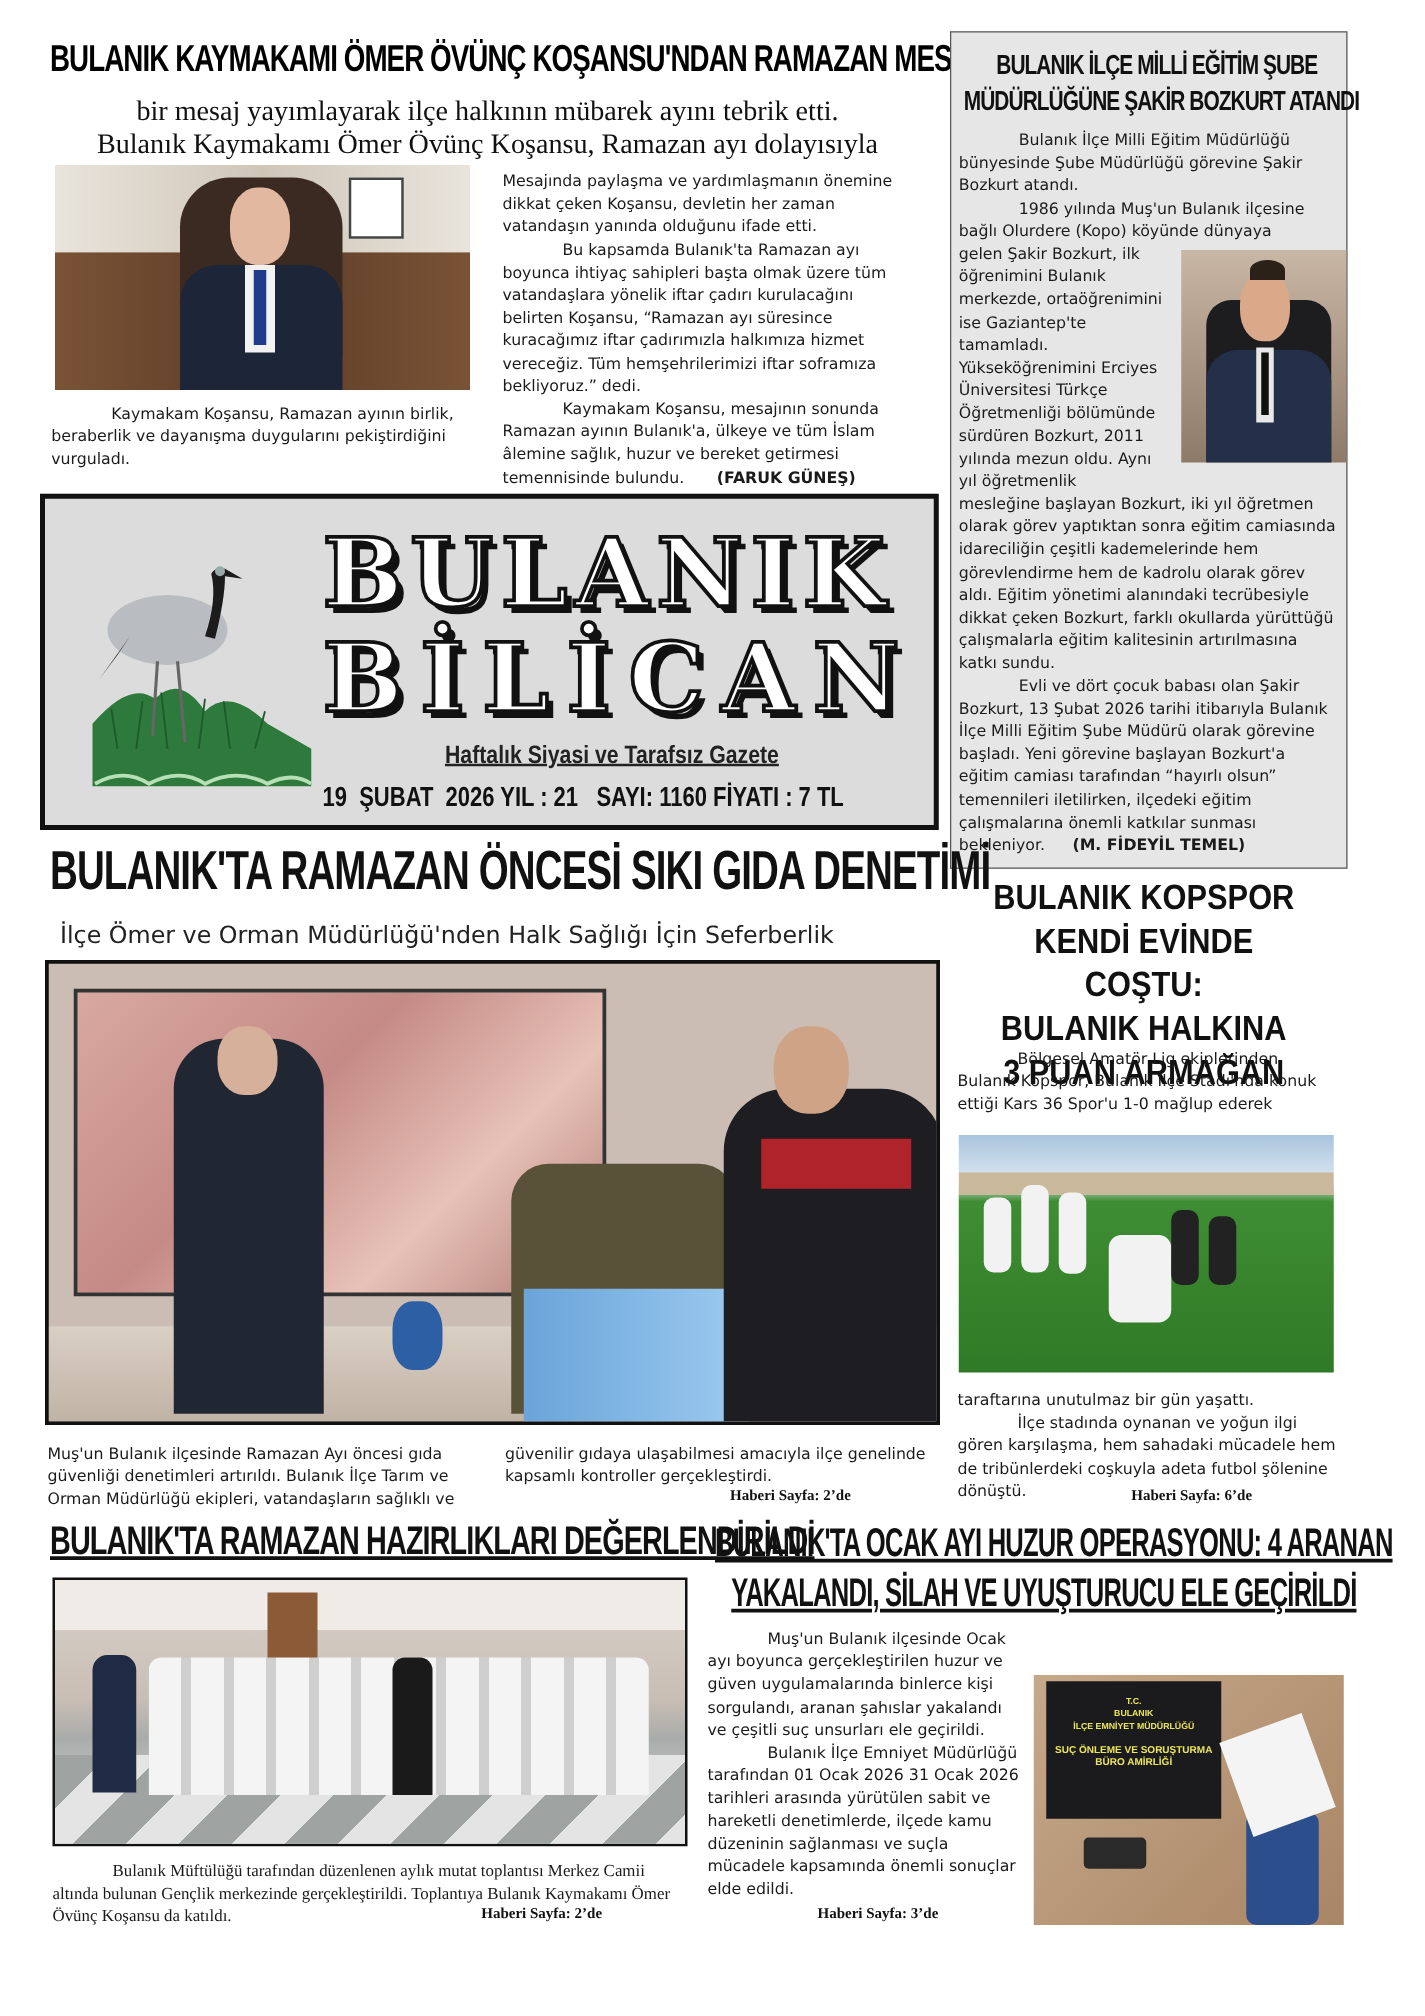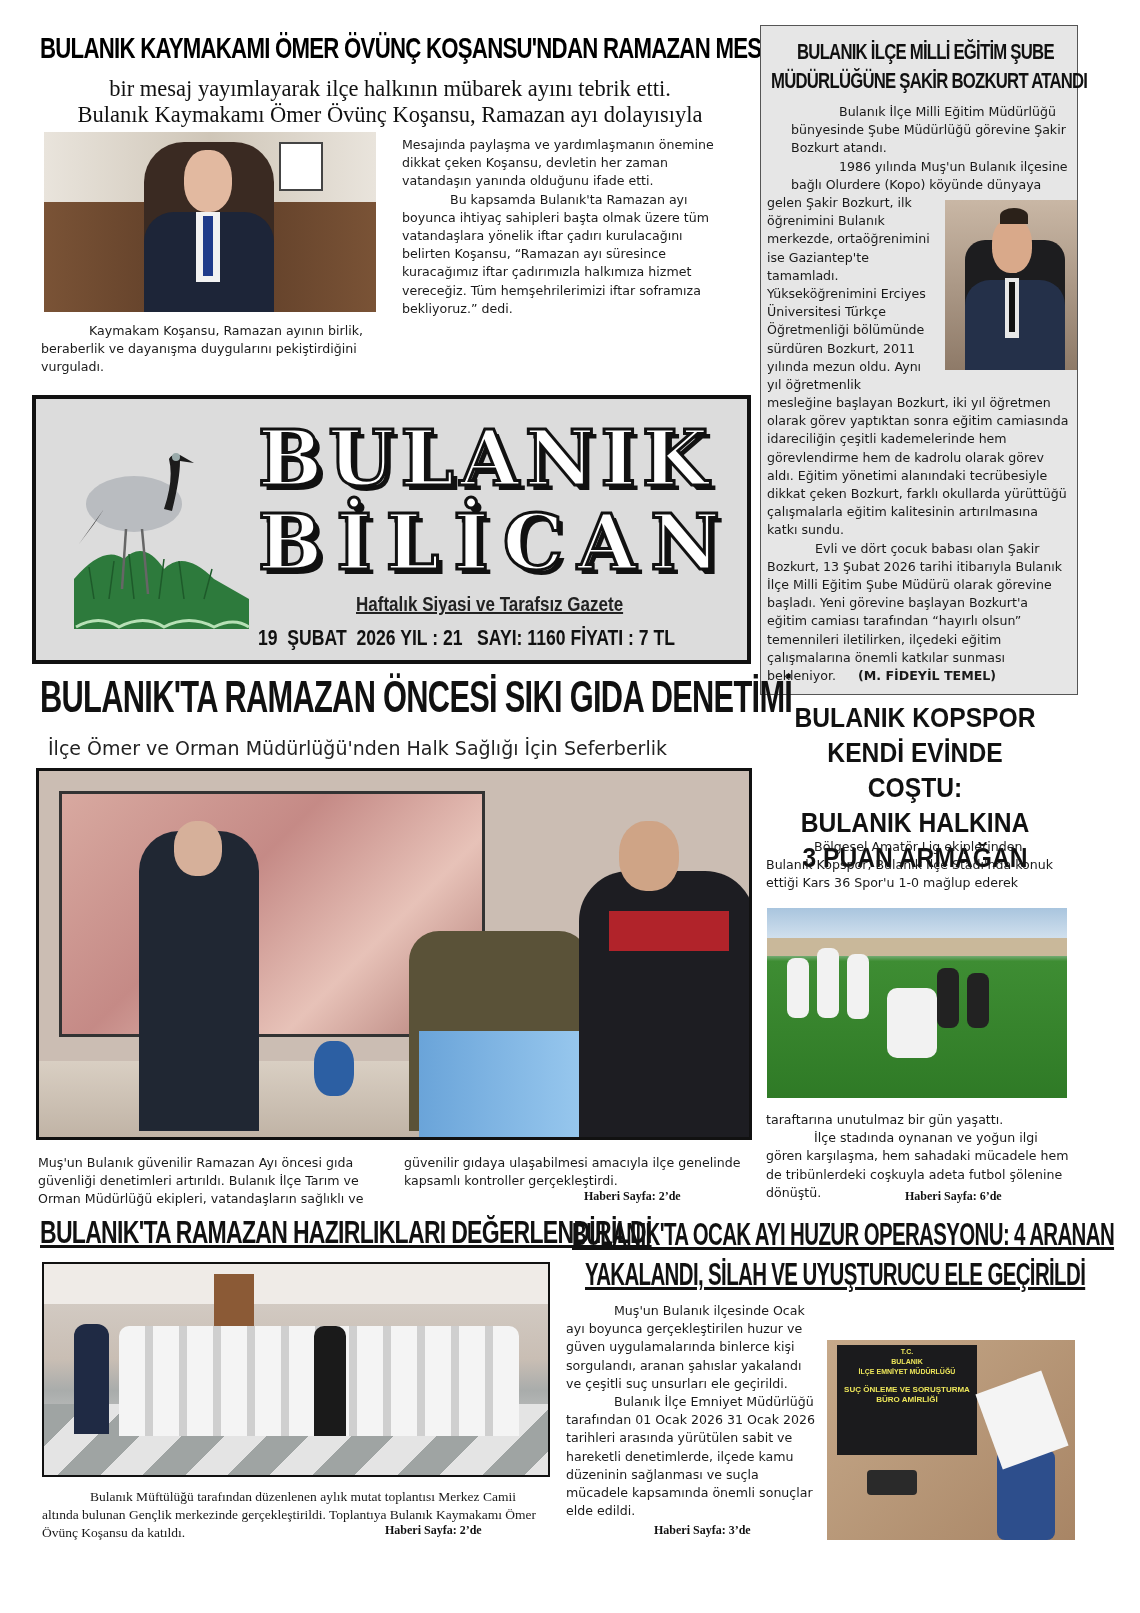--- a/index.html
+++ b/index.html
@@ -31,20 +31,21 @@
   <div style="position:absolute;left:152px;top:80px;width:24px;height:70px;background:#f2f2f2;"></div>
   <div style="position:absolute;left:159px;top:84px;width:10px;height:60px;background:#1f3b8a;"></div>
   <div style="position:absolute;left:235px;top:10px;width:40px;height:45px;background:#fff;border:2px solid #444;"></div>
 </div>
 <div class="abs body-text" style="left:41px;top:322px;width:337px;">
   <p class="indent">Kaymakam Koşansu, Ramazan ayının birlik, beraberlik ve dayanışma duygularını pekiştirdiğini vurguladı.</p>
 </div>
 <div class="abs body-text" style="left:402px;top:136px;width:330px;">
   <p class="p">Mesajında paylaşma ve yardımlaşmanın önemine dikkat çeken Koşansu, devletin her zaman vatandaşın yanında olduğunu ifade etti.</p>
   <p class="indent">Bu kapsamda Bulanık'ta Ramazan ayı boyunca ihtiyaç sahipleri başta olmak üzere tüm vatandaşlara yönelik iftar çadırı kurulacağını belirten Koşansu, “Ramazan ayı süresince kuracağımız iftar çadırımızla halkımıza hizmet vereceğiz. Tüm hemşehrilerimizi iftar soframıza bekliyoruz.” dedi.</p>
+  <p class="indent"><span>Kaymakam Koşansu, mesajının sonunda Ramazan ayının Bulanık'a, ülkeye ve tüm İslam âlemine sağlık, huzur ve bereket getirmesi temennisinde bulundu.</span> <span class="byline" style="margin-left:22px">(FARUK GÜNEŞ)</span></p>
 </div>
 
 <div class="abs" style="left:32px;top:395px;width:711px;height:261px;background:#dcdcdc;border:4px solid #111;">
   <div style="position:absolute;left:28px;top:50px;width:190px;height:185px;">
     <svg width="190" height="185" viewBox="0 0 190 185">
       <path d="M10 130 Q40 95 60 110 Q80 90 100 120 Q120 100 150 130 L185 150 L185 180 L10 180 Z" fill="#2d7a3c"></path>
       <path d="M12 178 Q35 165 55 178 Q80 165 100 178 Q125 165 150 178 Q170 168 185 178" stroke="#b7e0b6" stroke-width="3" fill="none"></path>
       <g stroke="#1e5a2a" stroke-width="1.5">
         <line x1="30" y1="150" x2="25" y2="118"></line>
           <line x1="45" y1="150" x2="50" y2="112"></line>
@@ -71,21 +72,21 @@
 <div class="abs cond" style="left:797px;top:39px;font-size:22px;transform:scaleX(0.76);">BULANIK İLÇE MİLLİ EĞİTİM ŞUBE</div>
 <div class="abs cond" style="left:771px;top:68px;font-size:22px;transform:scaleX(0.76);">MÜDÜRLÜĞÜNE ŞAKİR BOZKURT ATANDI</div>
 <div class="photo" style="left:945px;top:200px;width:132px;height:170px;background:linear-gradient(180deg,#c9b7a5,#8e7a68);">
   <div style="position:absolute;left:20px;top:40px;width:100px;height:130px;background:#1d1d1f;border-radius:20px 20px 0 0;"></div>
   <div style="position:absolute;left:47px;top:18px;width:40px;height:55px;background:#d9a98a;border-radius:45%;"></div>
   <div style="position:absolute;left:55px;top:8px;width:28px;height:16px;background:#2b2119;border-radius:50% 50% 0 0;"></div>
   <div style="position:absolute;left:20px;top:80px;width:100px;height:90px;background:#243049;border-radius:25px 25px 0 0;"></div>
   <div style="position:absolute;left:60px;top:78px;width:14px;height:60px;background:#e8e8e8;"></div>
   <div style="position:absolute;left:64px;top:82px;width:6px;height:50px;background:#111;"></div>
 </div>
-<div class="abs body-text" style="left:767px;top:103px;width:304px;margin-left:24px;">
+<div class="abs body-text" style="left:767px;top:103px;width:304px;">
   <p class="indent">Bulanık İlçe Milli Eğitim Müdürlüğü bünyesinde Şube Müdürlüğü görevine Şakir Bozkurt atandı.</p>
   <p class="indent">1986 yılında Muş'un Bulanık ilçesine bağlı Olurdere (Kopo) köyünde dünyaya</p>
 </div>
 <div class="abs body-text" style="left:767px;top:194px;width:172px;">
   <p class="p">gelen Şakir Bozkurt, ilk öğrenimini Bulanık merkezde, ortaöğrenimini ise Gaziantep'te tamamladı. Yükseköğrenimini Erciyes Üniversitesi Türkçe Öğretmenliği bölümünde sürdüren Bozkurt, 2011 yılında mezun oldu. Aynı yıl öğretmenlik</p>
 </div>
 <div class="abs body-text" style="left:767px;top:394px;width:304px;">
   <p class="p">mesleğine başlayan Bozkurt, iki yıl öğretmen olarak görev yaptıktan sonra eğitim camiasında idareciliğin çeşitli kademelerinde hem görevlendirme hem de kadrolu olarak görev aldı. Eğitim yönetimi alanındaki tecrübesiyle dikkat çeken Bozkurt, farklı okullarda yürüttüğü çalışmalarla eğitim kalitesinin artırılmasına katkı sundu.</p>
   <p class="indent"><span>Evli ve dört çocuk babası olan Şakir Bozkurt, 13 Şubat 2026 tarihi itibarıyla Bulanık İlçe Milli Eğitim Şube Müdürü olarak görevine başladı.      Yeni görevine başlayan Bozkurt'a eğitim camiası tarafından “hayırlı olsun” temennileri iletilirken, ilçedeki eğitim çalışmalarına önemli katkılar sunması bekleniyor.</span> <span class="byline" style="margin-left:18px">(M. FİDEYİL TEMEL)</span></p>
 </div>
@@ -97,21 +98,21 @@
   <div style="position:absolute;left:0;top:290px;width:100%;height:80px;background:linear-gradient(180deg,#d9cfc3,#bfb2a4);"></div>
   <div style="position:absolute;left:100px;top:60px;width:120px;height:300px;background:#202733;border-radius:40px 40px 0 0;"></div>
   <div style="position:absolute;left:135px;top:50px;width:48px;height:55px;background:#d6b09a;border-radius:45%;"></div>
   <div style="position:absolute;left:370px;top:160px;width:180px;height:200px;background:#5a5238;border-radius:30px 30px 0 0;"></div>
   <div style="position:absolute;left:380px;top:260px;width:180px;height:110px;background:linear-gradient(90deg,#6aa4d9,#9ccbf0);"></div>
   <div style="position:absolute;left:540px;top:100px;width:176px;height:270px;background:#1d1d22;border-radius:50px 50px 0 0;"></div>
   <div style="position:absolute;left:570px;top:140px;width:120px;height:40px;background:#b1232a;"></div>
   <div style="position:absolute;left:580px;top:50px;width:60px;height:70px;background:#cfa486;border-radius:45%;"></div>
   <div style="position:absolute;left:275px;top:270px;width:40px;height:55px;background:#2c5fa3;border-radius:40%;"></div>
 </div>
-<div class="abs body-text" style="left:38px;top:1154px;width:340px;">Muş'un Bulanık güvenilir Ramazan Ayı öncesi gıda güvenliği denetimleri artırıldı. Bulanık İlçe Tarım ve Orman Müdürlüğü ekipleri, vatandaşların sağlıklı ve</div>
+<div class="abs body-text" style="left:38px;top:1154px;width:340px;">Muş'un Bulanık ilçesinde Ramazan Ayı öncesi gıda güvenliği denetimleri artırıldı. Bulanık İlçe Tarım ve Orman Müdürlüğü ekipleri, vatandaşların sağlıklı ve</div>
 <div class="abs body-text" style="left:404px;top:1154px;width:352px;">güvenilir gıdaya ulaşabilmesi amacıyla ilçe genelinde kapsamlı kontroller gerçekleştirdi.</div>
 <div class="abs ref" style="left:584px;top:1189px;">Haberi Sayfa: 2’de</div>
 
 <div class="abs" style="left:762px;top:700px;width:306px;text-align:center;font-family:'Liberation Sans',sans-serif;font-weight:bold;font-size:28px;line-height:35px;color:#111;">
   <div style="transform:scaleX(0.88)">BULANIK KOPSPOR</div>
   <div style="transform:scaleX(0.88)">KENDİ EVİNDE COŞTU:</div>
   <div style="transform:scaleX(0.88)">BULANIK HALKINA</div>
   <div style="transform:scaleX(0.88)">3 PUAN ARMAĞAN</div>
 </div>
 <div class="abs body-text" style="left:766px;top:838px;width:306px;">
@@ -147,21 +148,21 @@
 <div class="abs ref" style="left:385px;top:1523px;">Haberi Sayfa: 2’de</div>
 
 <div class="abs cond" style="left:572px;top:1216px;font-size:32px;transform:scaleX(0.64);text-decoration:underline;">BULANIK'TA OCAK AYI HUZUR OPERASYONU: 4 ARANAN</div>
 <div class="abs cond" style="left:585px;top:1256px;font-size:32px;transform:scaleX(0.64);text-decoration:underline;">YAKALANDI, SİLAH VE UYUŞTURUCU ELE GEÇİRİLDİ</div>
 <div class="abs body-text" style="left:566px;top:1302px;width:252px;">
   <p class="indent">Muş'un Bulanık ilçesinde Ocak ayı boyunca gerçekleştirilen huzur ve güven uygulamalarında binlerce kişi sorgulandı, aranan şahıslar yakalandı ve çeşitli suç unsurları ele geçirildi.</p>
   <p class="indent">Bulanık İlçe Emniyet Müdürlüğü tarafından 01 Ocak 2026 31 Ocak 2026 tarihleri arasında yürütülen sabit ve hareketli denetimlerde, ilçede kamu düzeninin sağlanması ve suçla mücadele kapsamında önemli sonuçlar elde edildi.</p>
 </div>
 <div class="abs ref" style="left:654px;top:1523px;">Haberi Sayfa: 3’de</div>
 <div class="photo" style="left:827px;top:1340px;width:248px;height:200px;background:linear-gradient(135deg,#c6a98a,#a88565);">
-  <div style="position:absolute;left:10px;top:5px;width:140px;height:110px;background:#1b1b1d;color:#ece55a;font-family:'Liberation Sans',sans-serif;font-weight:bold;font-size:7px;text-align:center;line-height:10px;padding-top:2px;box-sizing:border-box;">
+  <div style="position:absolute;left:10px;top:5px;width:140px;height:110px;background:#1b1b1d;color:#ece55a;font-family:'Liberation Sans',sans-serif;font-weight:bold;font-size:7px;text-align:center;line-height:10px;padding-top:12px;box-sizing:border-box;">
     <div>T.C.</div>
     <div>BULANIK</div>
     <div>İLÇE EMNİYET MÜDÜRLÜĞÜ</div>
     <div style="margin-top:8px;font-size:8px">SUÇ ÖNLEME VE SORUŞTURMA</div>
     <div style="font-size:8px">BÜRO AMİRLİĞİ</div>
   </div>
   <div style="position:absolute;left:40px;top:130px;width:50px;height:25px;background:#2a2a2a;border-radius:4px;"></div>
   <div style="position:absolute;left:170px;top:110px;width:58px;height:90px;background:#2d4e8c;border-radius:8px;"></div>
   <div style="position:absolute;left:160px;top:40px;width:70px;height:80px;background:#f4f4f4;transform:rotate(-20deg);"></div>
 </div>

